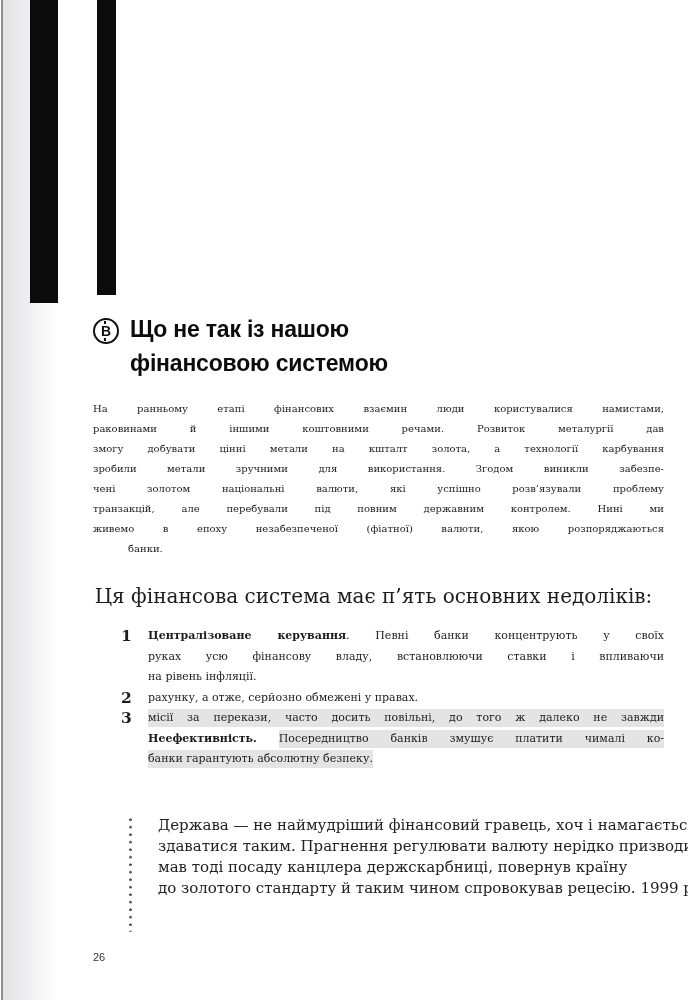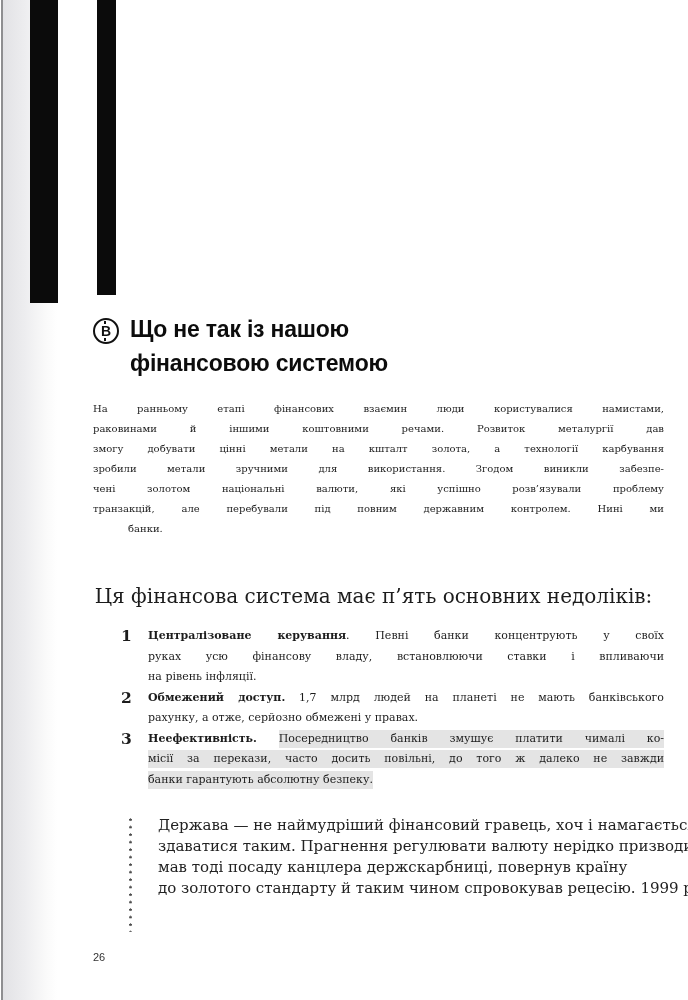--- a/index.html
+++ b/index.html
@@ -77,46 +77,46 @@
     <h1 class="heading-title"><span>Що не так із нашою</span><br><span>фінансовою системою</span></h1>
   </div>
 
   <div class="para" id="para1">
       <div class="sline">На ранньому етапі фінансових взаємин люди користувалися намистами,</div>
       <div class="sline">раковинами й іншими коштовними речами. Розвиток металургії дав</div>
       <div class="sline">змогу добувати цінні метали на кшталт золота, а технології карбування</div>
       <div class="sline">зробили метали зручними для використання. Згодом виникли забезпе-</div>
       <div class="sline">чені золотом національні валюти, які успішно розв’язували проблему</div>
       <div class="sline">транзакцій, але перебували під повним державним контролем. Нині ми</div>
+      <div class="sline">живемо в епоху незабезпеченої (фіатної) валюти, якою розпоряджаються</div>
       <div class="sline last">банки.</div>
     </div>
 
   <div class="intro">Ця фінансова система має п’ять основних недоліків:</div>
 
   <div class="list" id="list">
       <div class="list-item">
         <div class="list-num">1</div>
         <div class="list-lines">
           <div class="lline"><span class="bold ">Централізоване керування</span><span class="">. Певні банки концентрують у своїх</span></div>
           <div class="lline"><span class="">руках усю фінансову владу, встановлюючи ставки і впливаючи</span></div>
           <div class="lline last"><span class="">на рівень інфляції.</span></div>
         </div>
       </div>
       <div class="list-item">
         <div class="list-num">2</div>
         <div class="list-lines">
-          <div class="lline"><span class="bold ">Обмежений доступ.</span><span class=""> 1,7 млрд людей на планеті не мають банківського</span></div>
           <div class="lline last"><span class="">рахунку, а отже, серйозно обмежені у правах.</span></div>
         </div>
       </div>
       <div class="list-item">
         <div class="list-num">3</div>
         <div class="list-lines">
+          <div class="lline"><span class="hl">місії за перекази, часто досить повільні, до того ж далеко не завжди</span></div>
           <div class="lline"><span class="bold ">Неефективність.</span><span class=""> </span><span class="hl">Посередництво банків змушує платити чималі ко-</span></div>
-          <div class="lline"><span class="hl">місії за перекази, часто досить повільні, до того ж далеко не завжди</span></div>
           <div class="lline last"><span class="hl">банки гарантують абсолютну безпеку.</span></div>
         </div>
       </div>
     </div>
 
   <div class="quote">
     <div class="quote-dots"></div>
     <div class="quote-lines" id="quote-lines">
         <div class="qline">Держава — не наймудріший фінансовий гравець, хоч і намагається</div>
         <div class="qline">здаватися таким. Прагнення регулювати валюту нерідко призводило</div>

